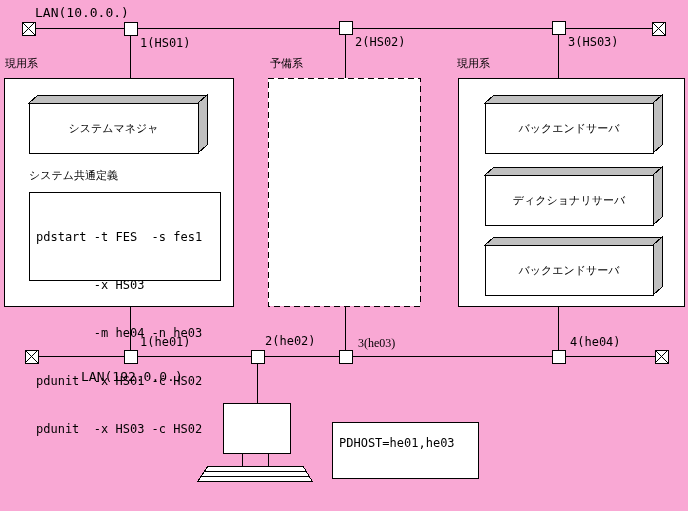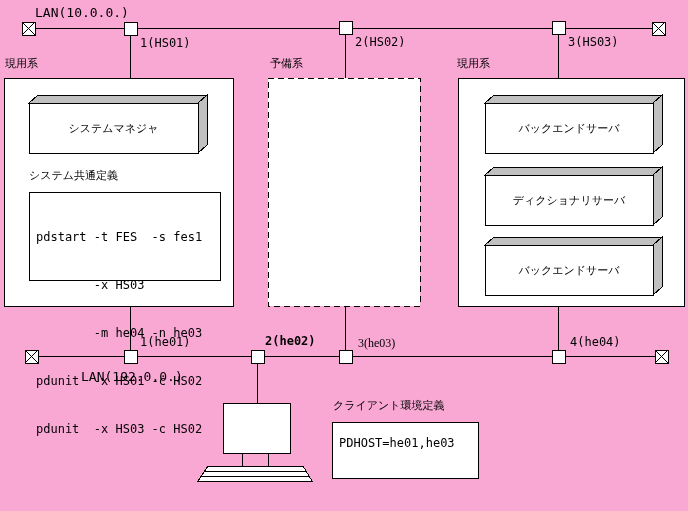--- a/index.html
+++ b/index.html
@@ -121,22 +121,21 @@
     <div>        -m he04 -n he03</div>
     <div>pdunit  -x HS01 -c HS02</div>
     <div>pdunit  -x HS03 -c HS02</div>
   </div>
 
   <div class="lbl jp center-box" style="left:485px;top:103px;width:168px;height:50px;">バックエンドサーバ</div>
   <div class="lbl jp center-box" style="left:485px;top:175px;width:168px;height:50px;">ディクショナリサーバ</div>
   <div class="lbl jp center-box" style="left:485px;top:245px;width:168px;height:50px;">バックエンドサーバ</div>
 
   <div class="lbl mono-sm" style="left:140px;top:336px;">1(he01)</div>
-  <div class="lbl mono-sm" style="left:265px;top:335px;font-weight:bold;">2(he02)</div>
+  <div class="lbl mono-sm" style="left:265px;top:335px;">2(he02)</div>
   <div class="lbl mono-sm" style="left:358px;top:337px;font-family:Liberation Serif, serif;">3(he03)</div>
   <div class="lbl mono-sm" style="left:570px;top:336px;">4(he04)</div>
 
   <div class="lbl mono" style="left:33px;top:370px;margin-left:48px;">LAN(192.0.0.)</div>
 
-  <div class="lbl jp" style="left:333px;top:399px;">クライアント環境定義</div>
   <div class="lbl mono-sm" style="left:339px;top:437px;">PDHOST=he01,he03</div>
 
 </div>
 
 </body></html>

